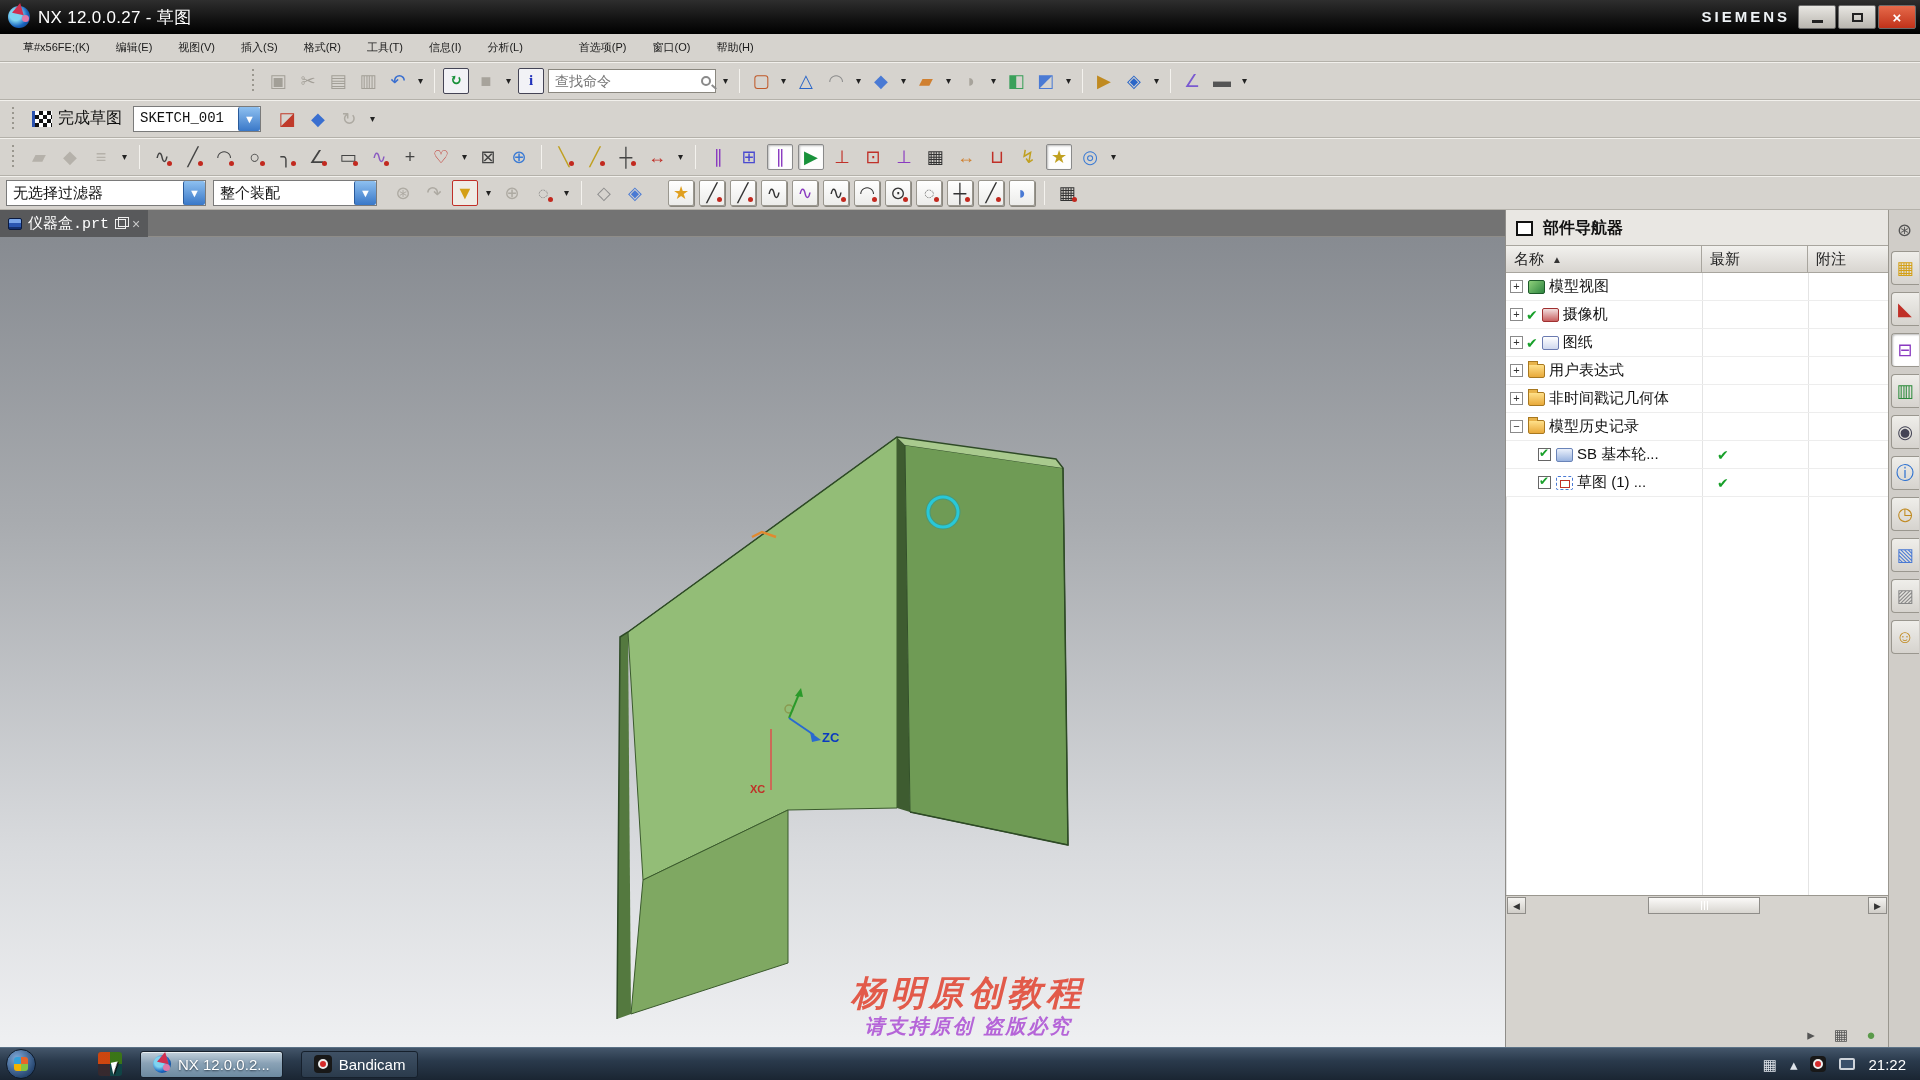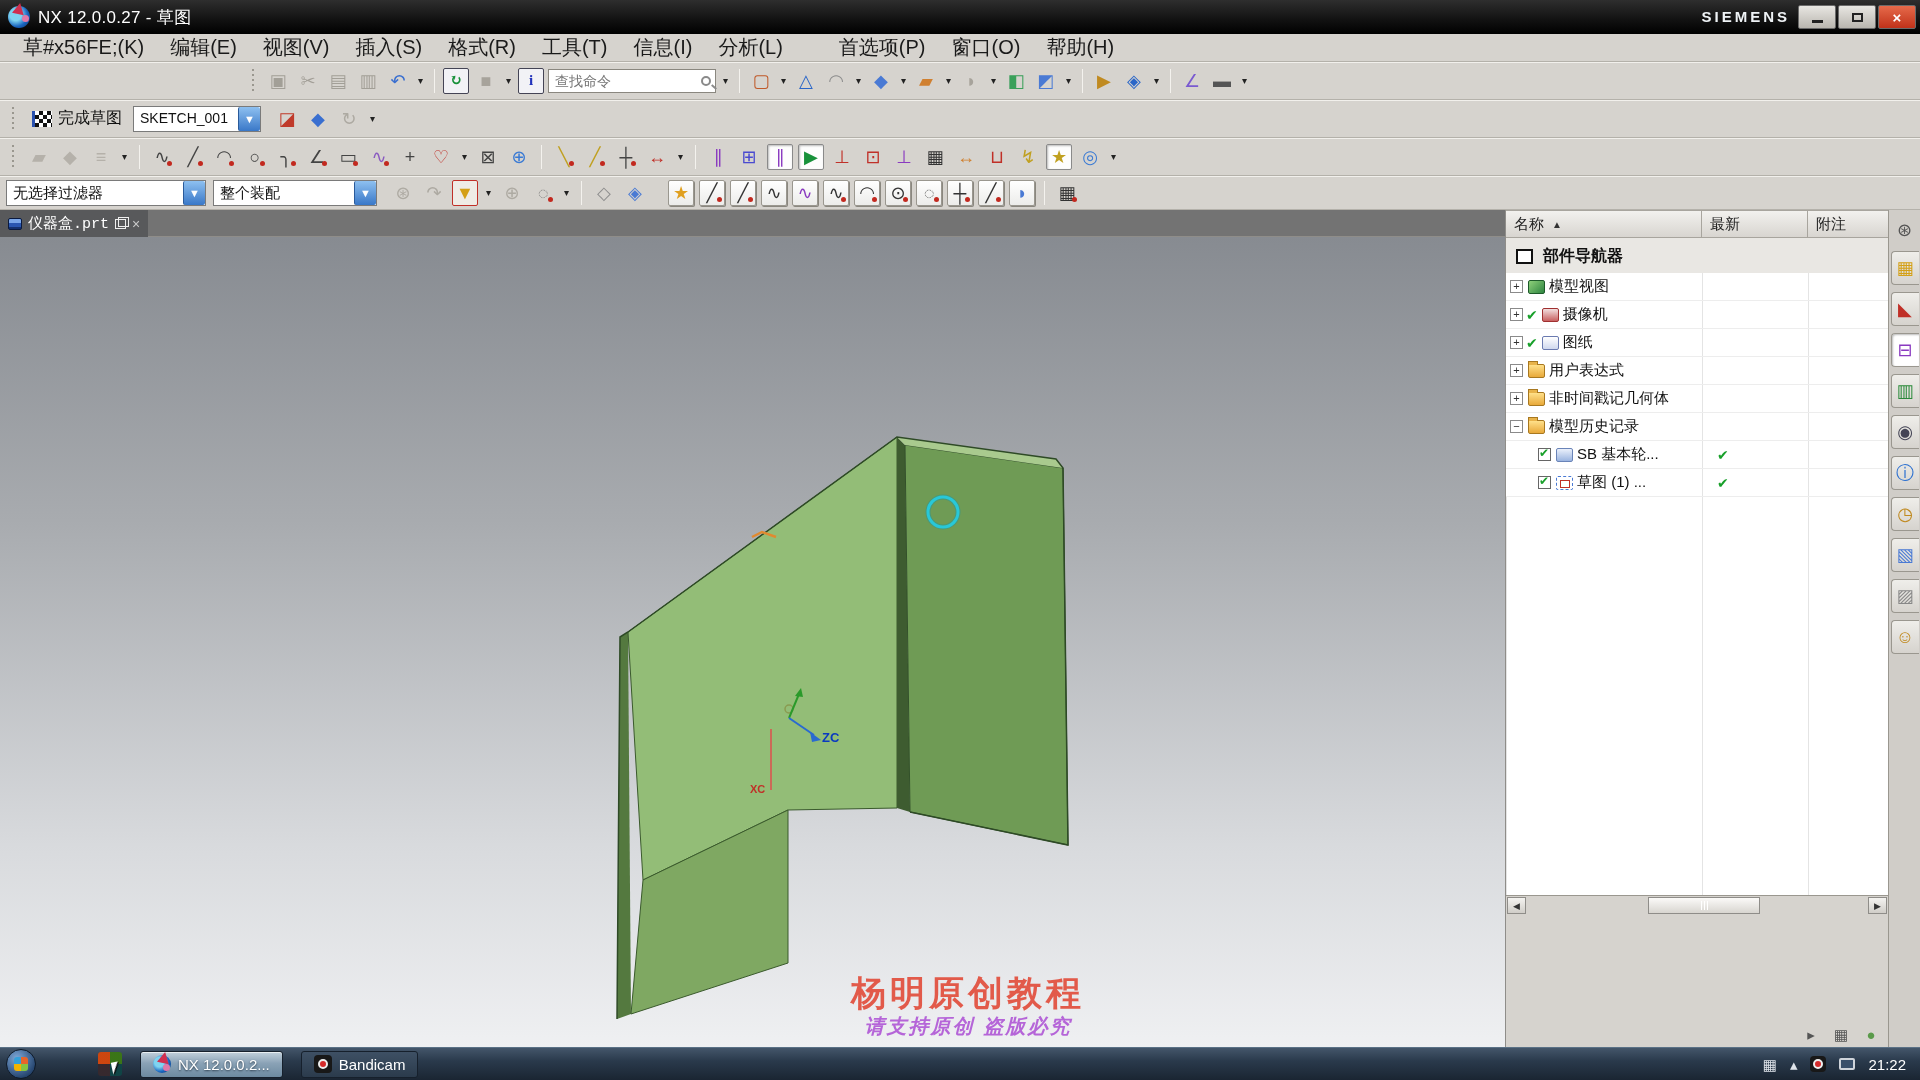--- a/index.html
+++ b/index.html
@@ -20,21 +20,21 @@
   .wb{width:38px;height:24px;display:flex;align-items:center;justify-content:center;
     background:linear-gradient(#e8e6e2,#b9b6af);border:1px solid #6a6a6a;border-radius:2px;}
   .wb.close{background:linear-gradient(#e66a4a,#c0321a);}
   .wb .mingl{width:11px;height:3px;background:#222;margin-top:9px;}
   .wb .maxgl{width:11px;height:9px;border:2px solid #222;}
   .wb.close .x{color:#fff;font-size:15px;font-weight:bold;line-height:1;}
 
   
   #menubar{position:absolute;left:0;top:34px;width:1920px;height:28px;background:#d6d3ce;
     border-bottom:1px solid #b4b1aa;display:flex;align-items:center;padding-left:10px;}
-  .menu-item{font-size:20px;color:#1a1a1a;padding:3px 13px;white-space:nowrap;}
+  .menu-item{font-size:11px;color:#1a1a1a;padding:3px 13px;white-space:nowrap;}
   .menu-item:nth-child(9){margin-left:30px;}
 
   
   .tbrow{position:absolute;left:0;width:1920px;background:#d6d3ce;display:flex;align-items:center;
     border-bottom:1px solid #b4b1aa;box-shadow:inset 0 1px 0 #f2f0ec;}
   #tb1{top:62px;height:38px;padding-left:246px;gap:4px;}
   #tb2{top:100px;height:38px;padding-left:6px;gap:5px;}
   #tb3{top:138px;height:38px;padding-left:6px;gap:5px;}
   #tb4{top:176px;height:34px;padding-left:6px;gap:5px;}
   .tb-handle{width:7px;height:24px;margin:0 4px;
@@ -80,21 +80,21 @@
     border-radius:2px;border:1px solid #0a1a40;}
   #parttab .lbl{font-size:15px;font-family:"Liberation Mono","DejaVu Sans Mono",monospace;}
   .restore-mini{width:11px;height:10px;border:1px solid #eee;position:relative;background:#58595b;}
   .restore-mini::before{content:"";position:absolute;left:2px;top:-3px;width:9px;height:8px;border:1px solid #eee;}
   #parttab .x{color:#c9c9c9;font-size:14px;line-height:1;}
 
   
   #viewport{position:absolute;left:0;top:237px;width:1505px;height:810px;
     background:linear-gradient(#878b91 0%,#a8abaf 35%,#d8dadd 75%,#eff0f2 100%);}
   #wm1{position:absolute;left:838px;top:970px;width:260px;text-align:center;font-size:35px;font-weight:bold;
-    color:#e25a4a;font-family:"DejaVu Serif","Liberation Serif",serif;letter-spacing:4px;white-space:nowrap;}
+    color:#e25a4a;font-family:"DejaVu Serif","Liberation Serif",serif;font-style:italic;letter-spacing:4px;white-space:nowrap;}
   #wm2{position:absolute;left:838px;top:1013px;width:260px;text-align:center;font-size:20px;font-weight:bold;
     color:#b565d8;font-family:"DejaVu Serif","Liberation Serif",serif;font-style:italic;letter-spacing:2px;white-space:nowrap;}
   .triad-lbl{position:absolute;font-size:13px;font-weight:bold;}
   #zc-label{left:822px;top:730px;color:#0a3ac0;}
   #xc-label{left:750px;top:783px;color:#c03028;font-size:11px;}
 
   
   #navpanel{position:absolute;left:1505px;top:210px;width:383px;height:837px;background:#d6d3ce;
     border-left:1px solid #8f8d89;}
   #nav-header{display:flex;align-items:center;gap:10px;padding:8px 8px 6px 10px;background:#e9e7e3;}
@@ -296,21 +296,21 @@
     <span class="tb-drop">▾</span>
   </div>
 
 <div class="tbrow" id="tb2">
   <span class="tb-handle"></span>
   <span class="flagbtn">
     <span class="flag"></span>
     <span class="t">完成草图</span>
   </span>
   <span class="combo" style="width:128px">
-    <span class="ctext" style="font-family:Liberation Sans, sans-serif;font-size:14px">SKETCH_001</span>
+    <span class="ctext" style="font-family:Liberation Mono, monospace;font-size:14px">SKETCH_001</span>
     <span class="cbtn">▼</span>
   </span>
   <span style="display:flex;align-items:center;gap:5px;margin-left:8px">
       <span class="tb-btn">
         <span class="g" style="color: rgb(192, 58, 42);">◪</span>
       </span>
       <span class="tb-btn">
         <span class="g" style="color: rgb(58, 111, 208);">◆</span>
       </span>
       <span class="tb-btn grayed">
@@ -543,35 +543,35 @@
     <polygon points="821,503 810,495 812,505" fill="#2a6ad0"></polygon>
     <line x1="771" y1="492" x2="771" y2="553" stroke="#cc6a58" stroke-width="2"></line>
   </svg>
   <span class="triad-lbl" id="zc-label" style="position:fixed">ZC</span>
   <span class="triad-lbl" id="xc-label" style="position:fixed">XC</span>
   <div id="wm1" style="position:fixed">杨明原创教程</div>
   <div id="wm2" style="position:fixed">请支持原创 盗版必究</div>
 </div>
 
 <div id="navpanel">
+  <div id="nav-header">
+    <span class="panel-icon"></span>
+    <span id="nav-title">部件导航器</span>
+  </div>
   <div id="nav-cols">
     <span class="hc">
       <span>名称</span>
       <span class="sort">▲</span>
     </span>
     <span class="hc">
         <span>最新</span>
       </span>
     <span class="hc" style="border-right:none">
         <span>附注</span>
       </span>
-  </div>
-  <div id="nav-header">
-    <span class="panel-icon"></span>
-    <span id="nav-title">部件导航器</span>
   </div>
   <div id="nav-rows">
       <span class="nav-row">
         <span class="c1">
           <span class="exp">+</span>
           <span class="ti ti-model-view"></span>
           <span class="lbl">模型视图</span>
         </span>
         <span class="c2"></span>
         <span class="c3"></span>

